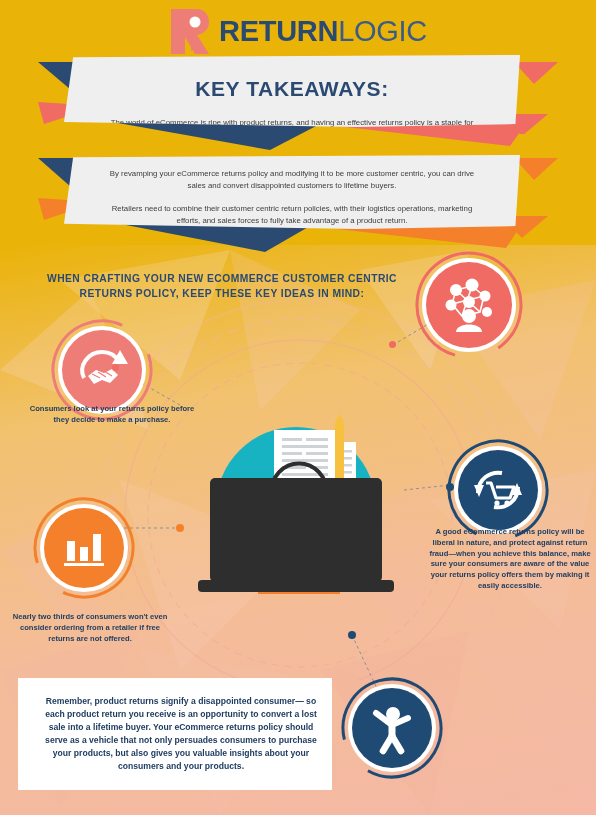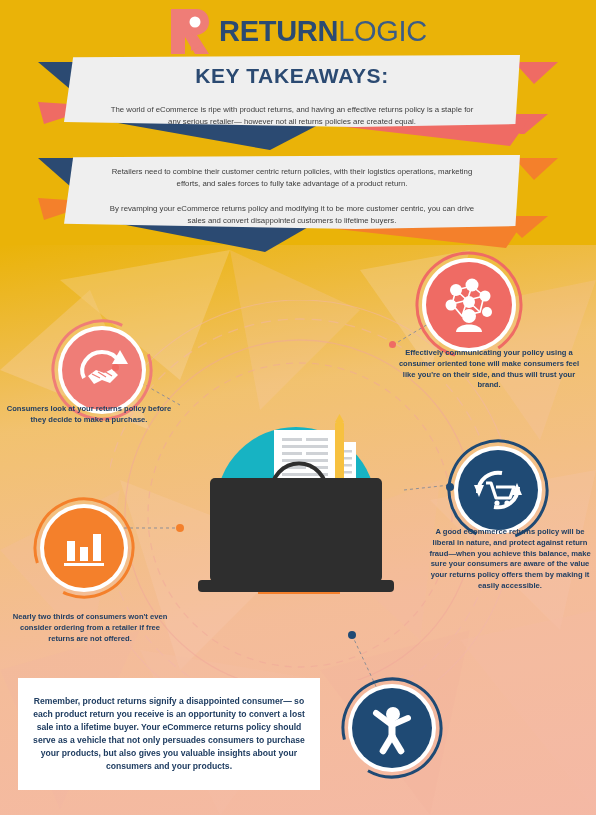--- a/index.html
+++ b/index.html
@@ -130,20 +130,21 @@
     position: absolute;
     left: 18px;
     top: 678px;
     width: 302px;
     height: 112px;
     background: #ffffff;
     z-index: 7;
     display: flex;
     align-items: center;
     justify-content: center;
+    padding-left: 12px;
   }
   .bottom-box p {
     margin: 0;
     text-align: center;
     color: #1f3d61;
     font-weight: bold;
     font-size: 8.6px;
     line-height: 1.5;
     padding: 0 14px;
   }
@@ -214,44 +215,48 @@
     <svg style="position:absolute;left:500px;top:62px;z-index:1;" width="60" height="72">
       <polygon points="14,0 58,0 34,22" fill="#ef6b64"></polygon>
       <polygon points="0,52 48,52 22,74" fill="#ef6b64"></polygon>
     </svg>
 
     <svg style="position:absolute;left:60px;top:118px;z-index:1;" width="480" height="36">
       <polygon points="30,0 260,6 210,32" fill="#2b4a72"></polygon>
       <polygon points="260,6 470,0 450,28" fill="#ef6b64"></polygon>
     </svg>
     <div class="banner-body" style="left:64px;top:55px;width:456px;height:72px;clip-path: polygon(2% 3%, 100% 0%, 99% 96%, 64% 100%, 0% 93%);">
-      <div class="banner-title" style="margin-top:9px;">KEY TAKEAWAYS:</div>
+      <div class="banner-title" style="margin-top:22px;">KEY TAKEAWAYS:</div>
       <div class="banner-text" style="margin-top:16px;">The world of eCommerce is ripe with product returns, and having an effective returns policy is a staple for any serious retailer— however not all returns policies are created equal.</div>
     </div>
   </div>
 
   <div class="banner">
     <svg style="position:absolute;left:38px;top:158px;z-index:1;" width="80" height="76">
       <polygon points="0,0 58,0 50,44" fill="#2b4a72"></polygon>
       <polygon points="0,40 60,44 6,62" fill="#f4802b"></polygon>
     </svg>
     <svg style="position:absolute;left:500px;top:158px;z-index:1;" width="60" height="80">
       <polygon points="14,0 58,0 34,22" fill="#f4802b"></polygon>
       <polygon points="0,58 48,58 22,80" fill="#f4802b"></polygon>
     </svg>
     <svg style="position:absolute;left:60px;top:218px;z-index:1;" width="480" height="36">
       <polygon points="30,0 250,8 205,34" fill="#2b4a72"></polygon>
       <polygon points="250,8 466,0 446,30" fill="#f4802b"></polygon>
     </svg>
     <div class="banner-body" style="left:64px;top:155px;width:456px;height:74px;clip-path: polygon(2% 3%, 100% 0%, 99% 96%, 64% 100%, 0% 93%);">
+      <div class="banner-text" style="margin-top:13px;">By revamping your eCommerce returns policy and modifying it to be more customer centric, you can drive sales and convert disappointed customers to lifetime buyers.</div>
       <div class="banner-text" style="margin-top:11px;">Retailers need to combine their customer centric return policies, with their logistics operations, marketing efforts, and sales forces to fully take advantage of a product return.</div>
-      <div class="banner-text" style="margin-top:13px;">By revamping your eCommerce returns policy and modifying it to be more customer centric, you can drive sales and convert disappointed customers to lifetime buyers.</div>
     </div>
   </div>
 
+  <div class="section-heading">
+    <div>WHEN CRAFTING YOUR NEW ECOMMERCE CUSTOMER CENTRIC</div>
+    <div>RETURNS POLICY, KEEP THESE KEY IDEAS IN MIND:</div>
+  </div>
 
   <svg class="connector" style="left:0;top:250px;" width="596" height="565">
     <line x1="115" y1="118" x2="180" y2="155" stroke="#8f8f95" stroke-width="1" stroke-dasharray="3 3"></line>
     <line x1="393" y1="95" x2="455" y2="58" stroke="#8f8f95" stroke-width="1" stroke-dasharray="3 3"></line>
     <line x1="404" y1="240" x2="450" y2="235" stroke="#8f8f95" stroke-width="1" stroke-dasharray="3 3"></line>
     <line x1="112" y1="278" x2="178" y2="278" stroke="#8f8f95" stroke-width="1" stroke-dasharray="3 3"></line>
     <line x1="352" y1="385" x2="380" y2="445" stroke="#8f8f95" stroke-width="1" stroke-dasharray="3 3"></line>
   </svg>
   <div class="dot" style="left:112px;top:364px;width:7px;height:7px;background:#ef6b64;"></div>
   <div class="dot" style="left:389px;top:341px;width:7px;height:7px;background:#ef6b64;"></div>
@@ -322,42 +327,41 @@
     <circle cx="52" cy="52" r="49" fill="none" stroke="#ef7d77" stroke-width="3" stroke-dasharray="230 40" transform="rotate(25 52 52)"></circle>
   </svg>
   <div class="icon-circle" style="left:62px;top:330px;width:80px;height:80px;background:#ef7d77;box-shadow:0 0 0 4px #ffffff;">
     <svg width="56" height="56" viewBox="0 0 56 56">
       <path d="M10 36 C4 24, 14 10, 28 10 C36 10, 42 14, 45 20" fill="none" stroke="#ffffff" stroke-width="4"></path>
       <polygon points="46,8 54,22 38,22" fill="#ffffff"></polygon>
       <path d="M14 34 L22 28 L30 31 L38 27 L44 33 L36 41 L28 38 L20 42 Z" fill="#ffffff"></path>
       <path d="M18 32 L26 36 M24 30 L32 35 M30 29 L38 34" stroke="#ef7d77" stroke-width="1.2"></path>
     </svg>
   </div>
-  <div class="callout" style="left:4px;top:404px;width:170px;">Consumers look at your returns policy before they decide to make a purchase.</div>
+  <div class="callout" style="left:27px;top:404px;width:170px;">Consumers look at your returns policy before they decide to make a purchase.</div>
 
   <svg class="ring-outer" style="left:414px;top:250px;" width="110" height="110">
     <circle cx="55" cy="55" r="52" fill="none" stroke="#ef6b64" stroke-width="3" stroke-dasharray="250 45" transform="rotate(140 55 55)"></circle>
   </svg>
   <div class="icon-circle" style="left:426px;top:262px;width:86px;height:86px;background:#ef6b64;box-shadow:0 0 0 4px #ffffff;">
     <svg width="62" height="62" viewBox="0 0 62 62">
       <g stroke="#ffffff" stroke-width="1.6" fill="none">
         <path d="M18 16 L34 12 L46 22 L42 38 L24 42 L14 30 Z"></path>
         <path d="M18 16 L42 38 M34 12 L24 42 M46 22 L14 30"></path>
       </g>
       <circle cx="18" cy="16" r="6" fill="#ffffff"></circle>
       <circle cx="34" cy="11" r="6.5" fill="#ffffff"></circle>
       <circle cx="47" cy="22" r="5.5" fill="#ffffff"></circle>
       <circle cx="49" cy="38" r="5" fill="#ffffff"></circle>
       <circle cx="13" cy="31" r="5.5" fill="#ffffff"></circle>
       <circle cx="31" cy="28" r="6" fill="#ffffff"></circle>
       <circle cx="31" cy="42" r="7" fill="#ffffff"></circle>
       <path d="M18 58 C18 48, 44 48, 44 58 Z" fill="#ffffff"></path>
     </svg>
   </div>
-  <div class="callout" style="left:394px;top:348px;width:190px;">Effectively communicating your policy using a consumer oriented tone will make consumers feel like you're on their side, and thus will trust your brand.</div>
 
   <svg class="ring-outer" style="left:32px;top:496px;" width="104" height="104">
     <circle cx="52" cy="52" r="49" fill="none" stroke="#f4802b" stroke-width="3" stroke-dasharray="235 40" transform="rotate(200 52 52)"></circle>
   </svg>
   <div class="icon-circle" style="left:44px;top:508px;width:80px;height:80px;background:#f4802b;box-shadow:0 0 0 4px #ffffff;">
     <svg width="48" height="46" viewBox="0 0 48 46">
       <rect x="7" y="16" width="8" height="20" fill="#ffffff"></rect>
       <rect x="20" y="22" width="8" height="14" fill="#ffffff"></rect>
       <rect x="33" y="9" width="8" height="27" fill="#ffffff"></rect>
       <rect x="4" y="38" width="40" height="3" fill="#ffffff"></rect>

